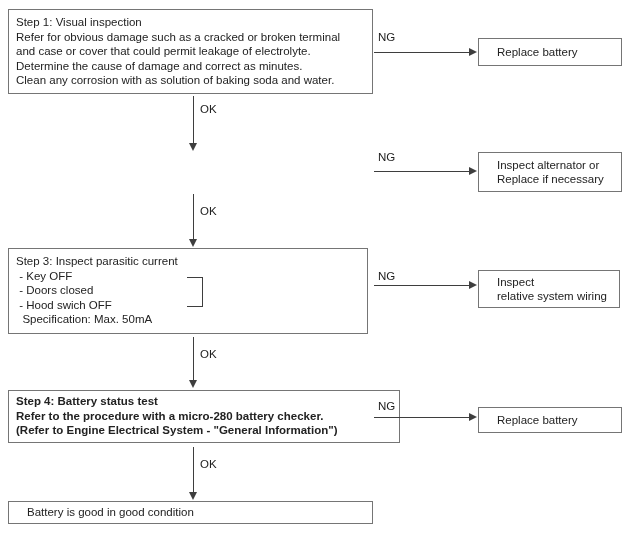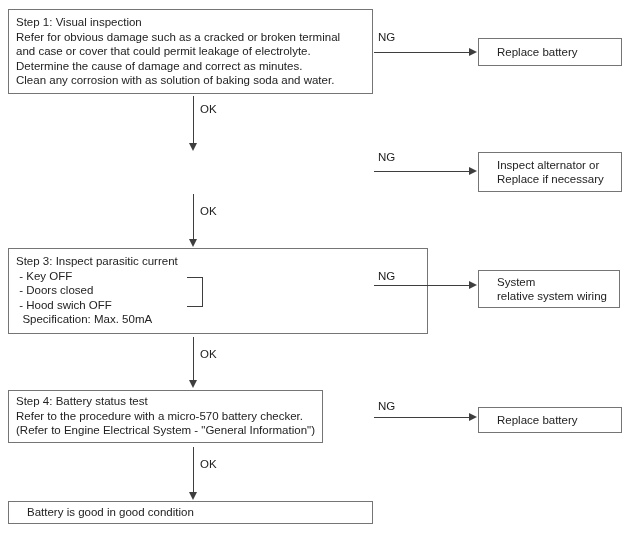--- a/index.html
+++ b/index.html
@@ -87,45 +87,45 @@
   <div class="head-right" style="left:469px; top:167px;"></div>
   <div class="box vcenter" style="left:478px; top:152px; width:144px; height:40px;">
     <div class="ln">Inspect alternator or</div>
     <div class="ln">Replace if necessary</div>
   </div>
 
   <div class="vline" style="left:193px; top:194px; height:46px;"></div>
   <div class="head-down" style="left:189px; top:239px;"></div>
   <div class="lbl" style="left:200px; top:204px;">OK</div>
 
-  <div class="box pad" style="left:8px; top:248px; width:420px; height:86px;">
+  <div class="box pad" style="left:8px; top:248px; width:360px; height:86px;">
     <div class="ln">Step 3: Inspect parasitic current</div>
     <div class="ln"> - Key OFF</div>
     <div class="ln"> - Doors closed</div>
     <div class="ln"> - Hood swich OFF</div>
     <div class="ln">  Specification: Max. 50mA</div>
   </div>
 
   <div class="bracket" style="left:187px; top:277px; width:16px; height:30px;"></div>
 
   <div class="lbl" style="left:378px; top:269px;">NG</div>
   <div class="hline" style="left:374px; top:285px; width:95px;"></div>
   <div class="head-right" style="left:469px; top:281px;"></div>
   <div class="box vcenter" style="left:478px; top:270px; width:142px; height:38px;">
-    <div class="ln">System</div>
+    <div class="ln">Inspect</div>
     <div class="ln">relative system wiring</div>
   </div>
 
   <div class="vline" style="left:193px; top:337px; height:44px;"></div>
   <div class="head-down" style="left:189px; top:380px;"></div>
   <div class="lbl" style="left:200px; top:347px;">OK</div>
 
-  <div class="box pad-sm" style="left:8px; top:390px; width:315px; height:53px;">
+  <div class="box pad-sm" style="left:8px; top:390px; width:392px; height:53px;font-weight:bold;">
     <div class="ln">Step 4: Battery status test</div>
-    <div class="ln">Refer to the procedure with a micro-570 battery checker.</div>
+    <div class="ln">Refer to the procedure with a micro-280 battery checker.</div>
     <div class="ln">(Refer to Engine Electrical System - "General Information")</div>
   </div>
 
   <div class="lbl" style="left:378px; top:399px;">NG</div>
   <div class="hline" style="left:374px; top:417px; width:95px;"></div>
   <div class="head-right" style="left:469px; top:413px;"></div>
   <div class="box vcenter" style="left:478px; top:407px; width:144px; height:26px;">
     <div class="ln">Replace battery</div>
   </div>
 

